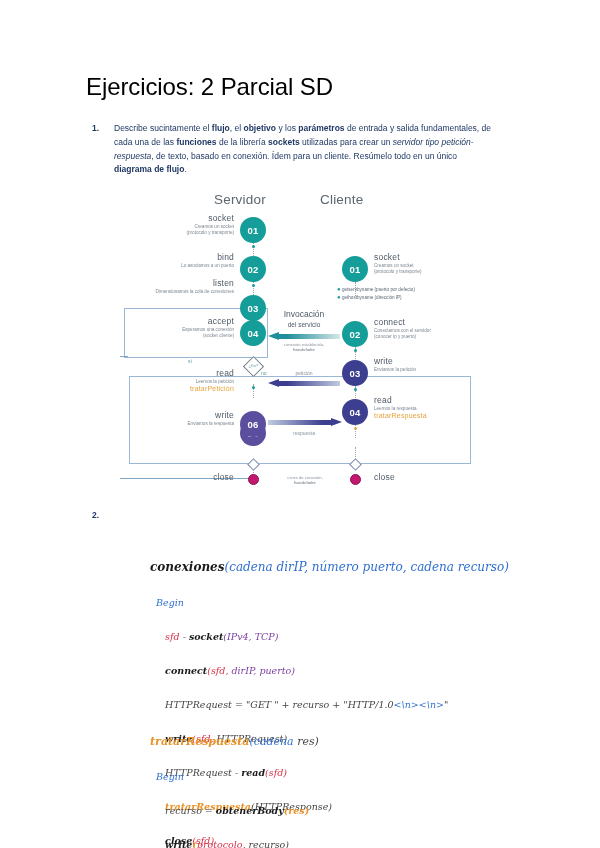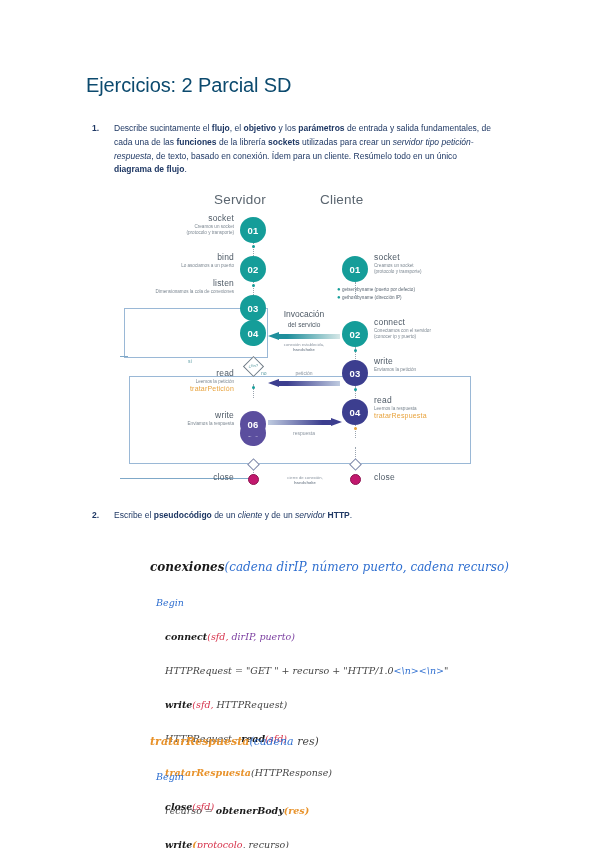--- a/index.html
+++ b/index.html
@@ -13,23 +13,23 @@
   .page{
     position:absolute;inset:0;
     background:#ffffff;
     padding:0;
   }
 
   
   .doc-title{
     position:absolute;
     left:86px;top:74px;
-    font-size:20px;
+    font-size:24px;
     font-weight:400;
-    color:#0c4a6e;
+    color:#000000;
     letter-spacing:-0.1px;
     line-height:1.1;
   }
 
   
   .q-block{position:absolute;display:flex;gap:9px;}
   .q-num{
     width:13px;flex:0 0 13px;
     font-size:8.5px;font-weight:bold;color:#1f3864;
     line-height:1.62;
@@ -247,20 +247,24 @@
       <div class="desc">Lo asociamos a un puerto</div>
     </div>
 
     <div class="node teal" style="left:112px;top:103px;">03</div>
     <div class="lbl left" style="left:-20px;top:87px;width:126px;">
       <div class="name">listen</div>
       <div class="desc">Dimensionamos la cola de conexiones</div>
     </div>
 
     <div class="node teal" style="left:112px;top:128px;">04</div>
+    <div class="lbl left" style="left:-10px;top:125px;width:116px;">
+      <div class="name">accept</div>
+      <div class="desc">Esperamos una conexión<br>(socket cliente)</div>
+    </div>
 
     <div class="node purple" style="left:112px;top:180px;margin-top:48px;">05</div>
     <div class="lbl left" style="left:-10px;top:177px;width:116px;">
       <div class="name">read</div>
       <div class="desc">Leemos la petición</div>
       <div class="hl">tratarPetición</div>
     </div>
 
     <div class="node purple" style="left:112px;top:219px;">06</div>
     <div class="lbl left" style="left:-10px;top:219px;width:116px;">
@@ -339,26 +343,26 @@
     </div>
     <div class="arrow-sub" style="left:140px;top:238px;width:72px;font-size:5px;">respuesta</div>
 
 
     <div class="arrow-sub" style="left:140px;top:283px;width:74px;">cierre de conexión,<br><b>handshake</b></div>
 
   </div>
 
   <div class="q-block" id="q2">
     <div class="q-num">2.</div>
-    <div class="q-text">Escribe el <b>pseudocódigo</b> de un <i>cliente</i> y de un <i>servidor</i> <b>HTTP</b>.</div>
   </div>
 
   <div class="code" id="code1">
     <span class="ln"><span class="c-name" style="font-size:12px;">conexiones</span><span class="c-blue" style="font-size:12px;">(cadena dirIP, número puerto, cadena recurso)</span></span>
     <span class="ln">  <span class="c-blue">Begin</span></span>
+    <span class="ln">     <span class="c-red">sfd</span> <span class="c-gray">-</span> <span class="c-dark">socket</span><span class="c-purple">(IPv4, TCP)</span></span>
     <span class="ln">     <span class="c-dark">connect</span><span class="c-red">(sfd, </span><span class="c-purple">dirIP, puerto)</span></span>
     <span class="ln">     <span class="c-gray">HTTPRequest = "GET " + recurso + "HTTP/1.0</span><span class="c-blue">&lt;\n&gt;&lt;\n&gt;</span><span class="c-gray">"</span></span>
     <span class="ln">     <span class="c-dark">write</span><span class="c-red">(sfd, </span><span class="c-gray">HTTPRequest)</span></span>
     <span class="ln">     <span class="c-gray">HTTPRequest</span> <span class="c-gray">-</span> <span class="c-dark">read</span><span class="c-red">(sfd)</span></span>
     <span class="ln">     <span class="c-orange">tratarRespuesta</span><span class="c-gray">(HTTPResponse)</span></span>
     <span class="ln">     <span class="c-dark">close</span><span class="c-red">(sfd)</span></span>
     
   </div>
 
   <div class="code" id="code2">

